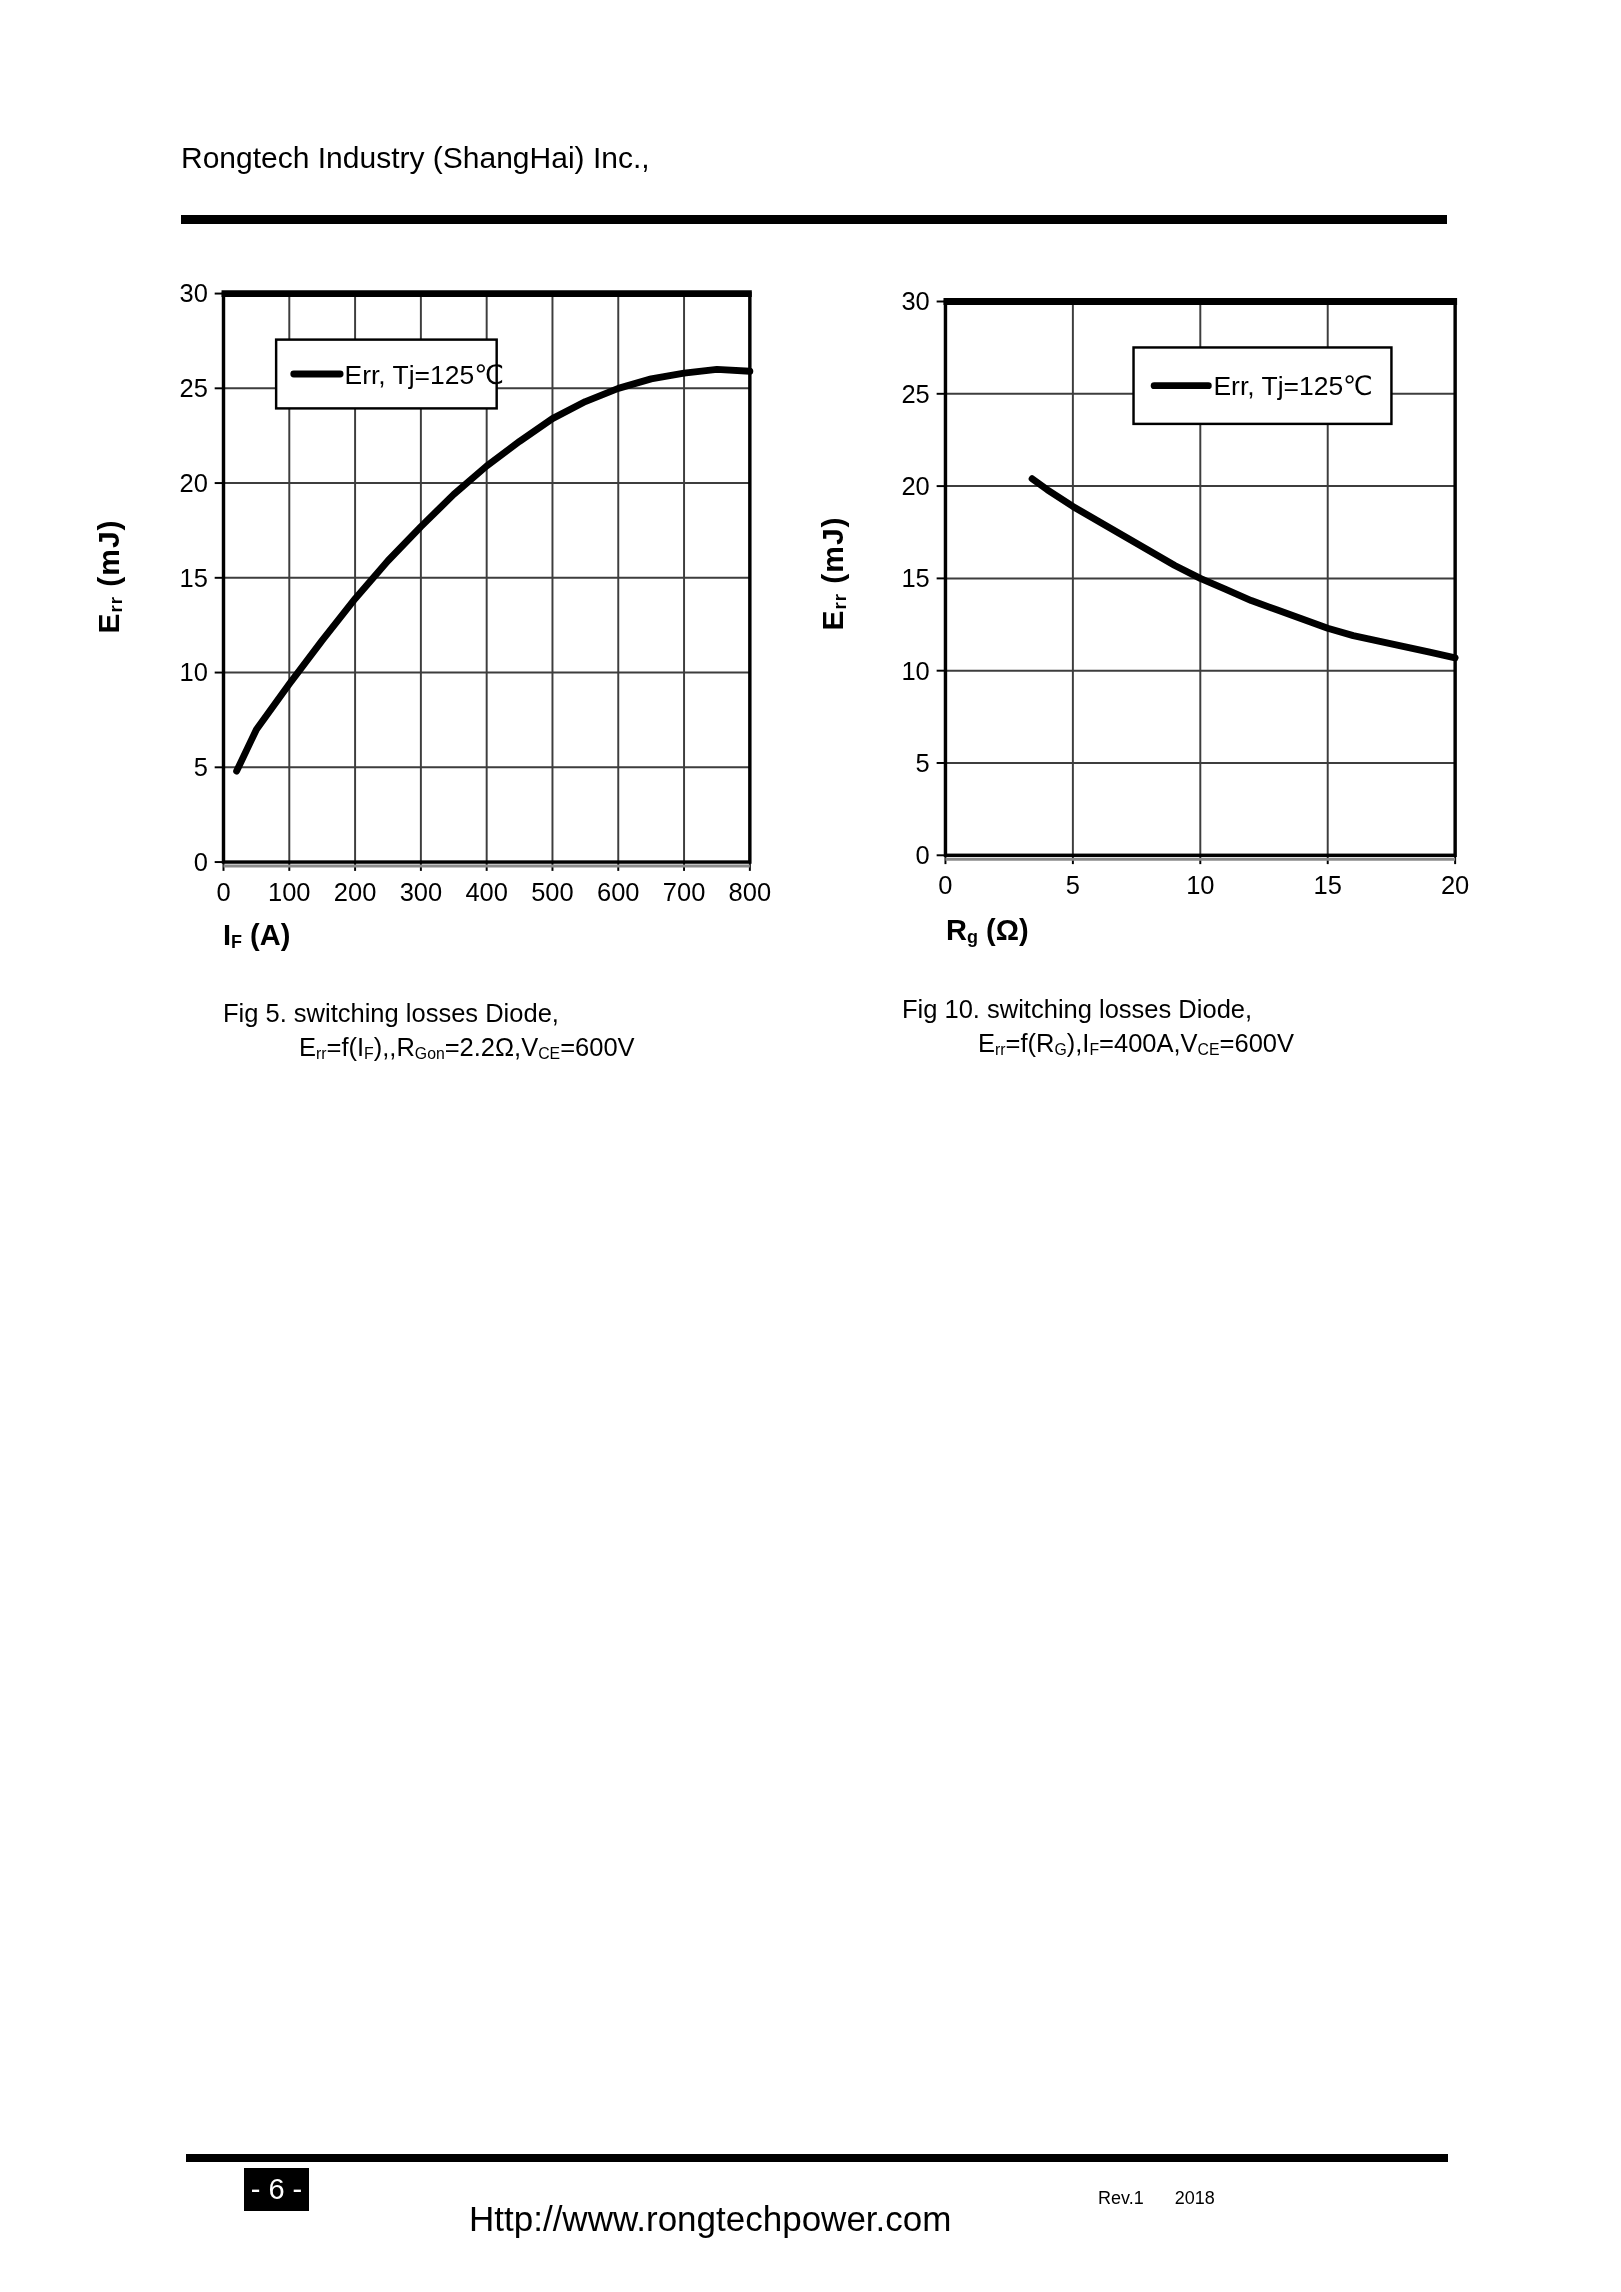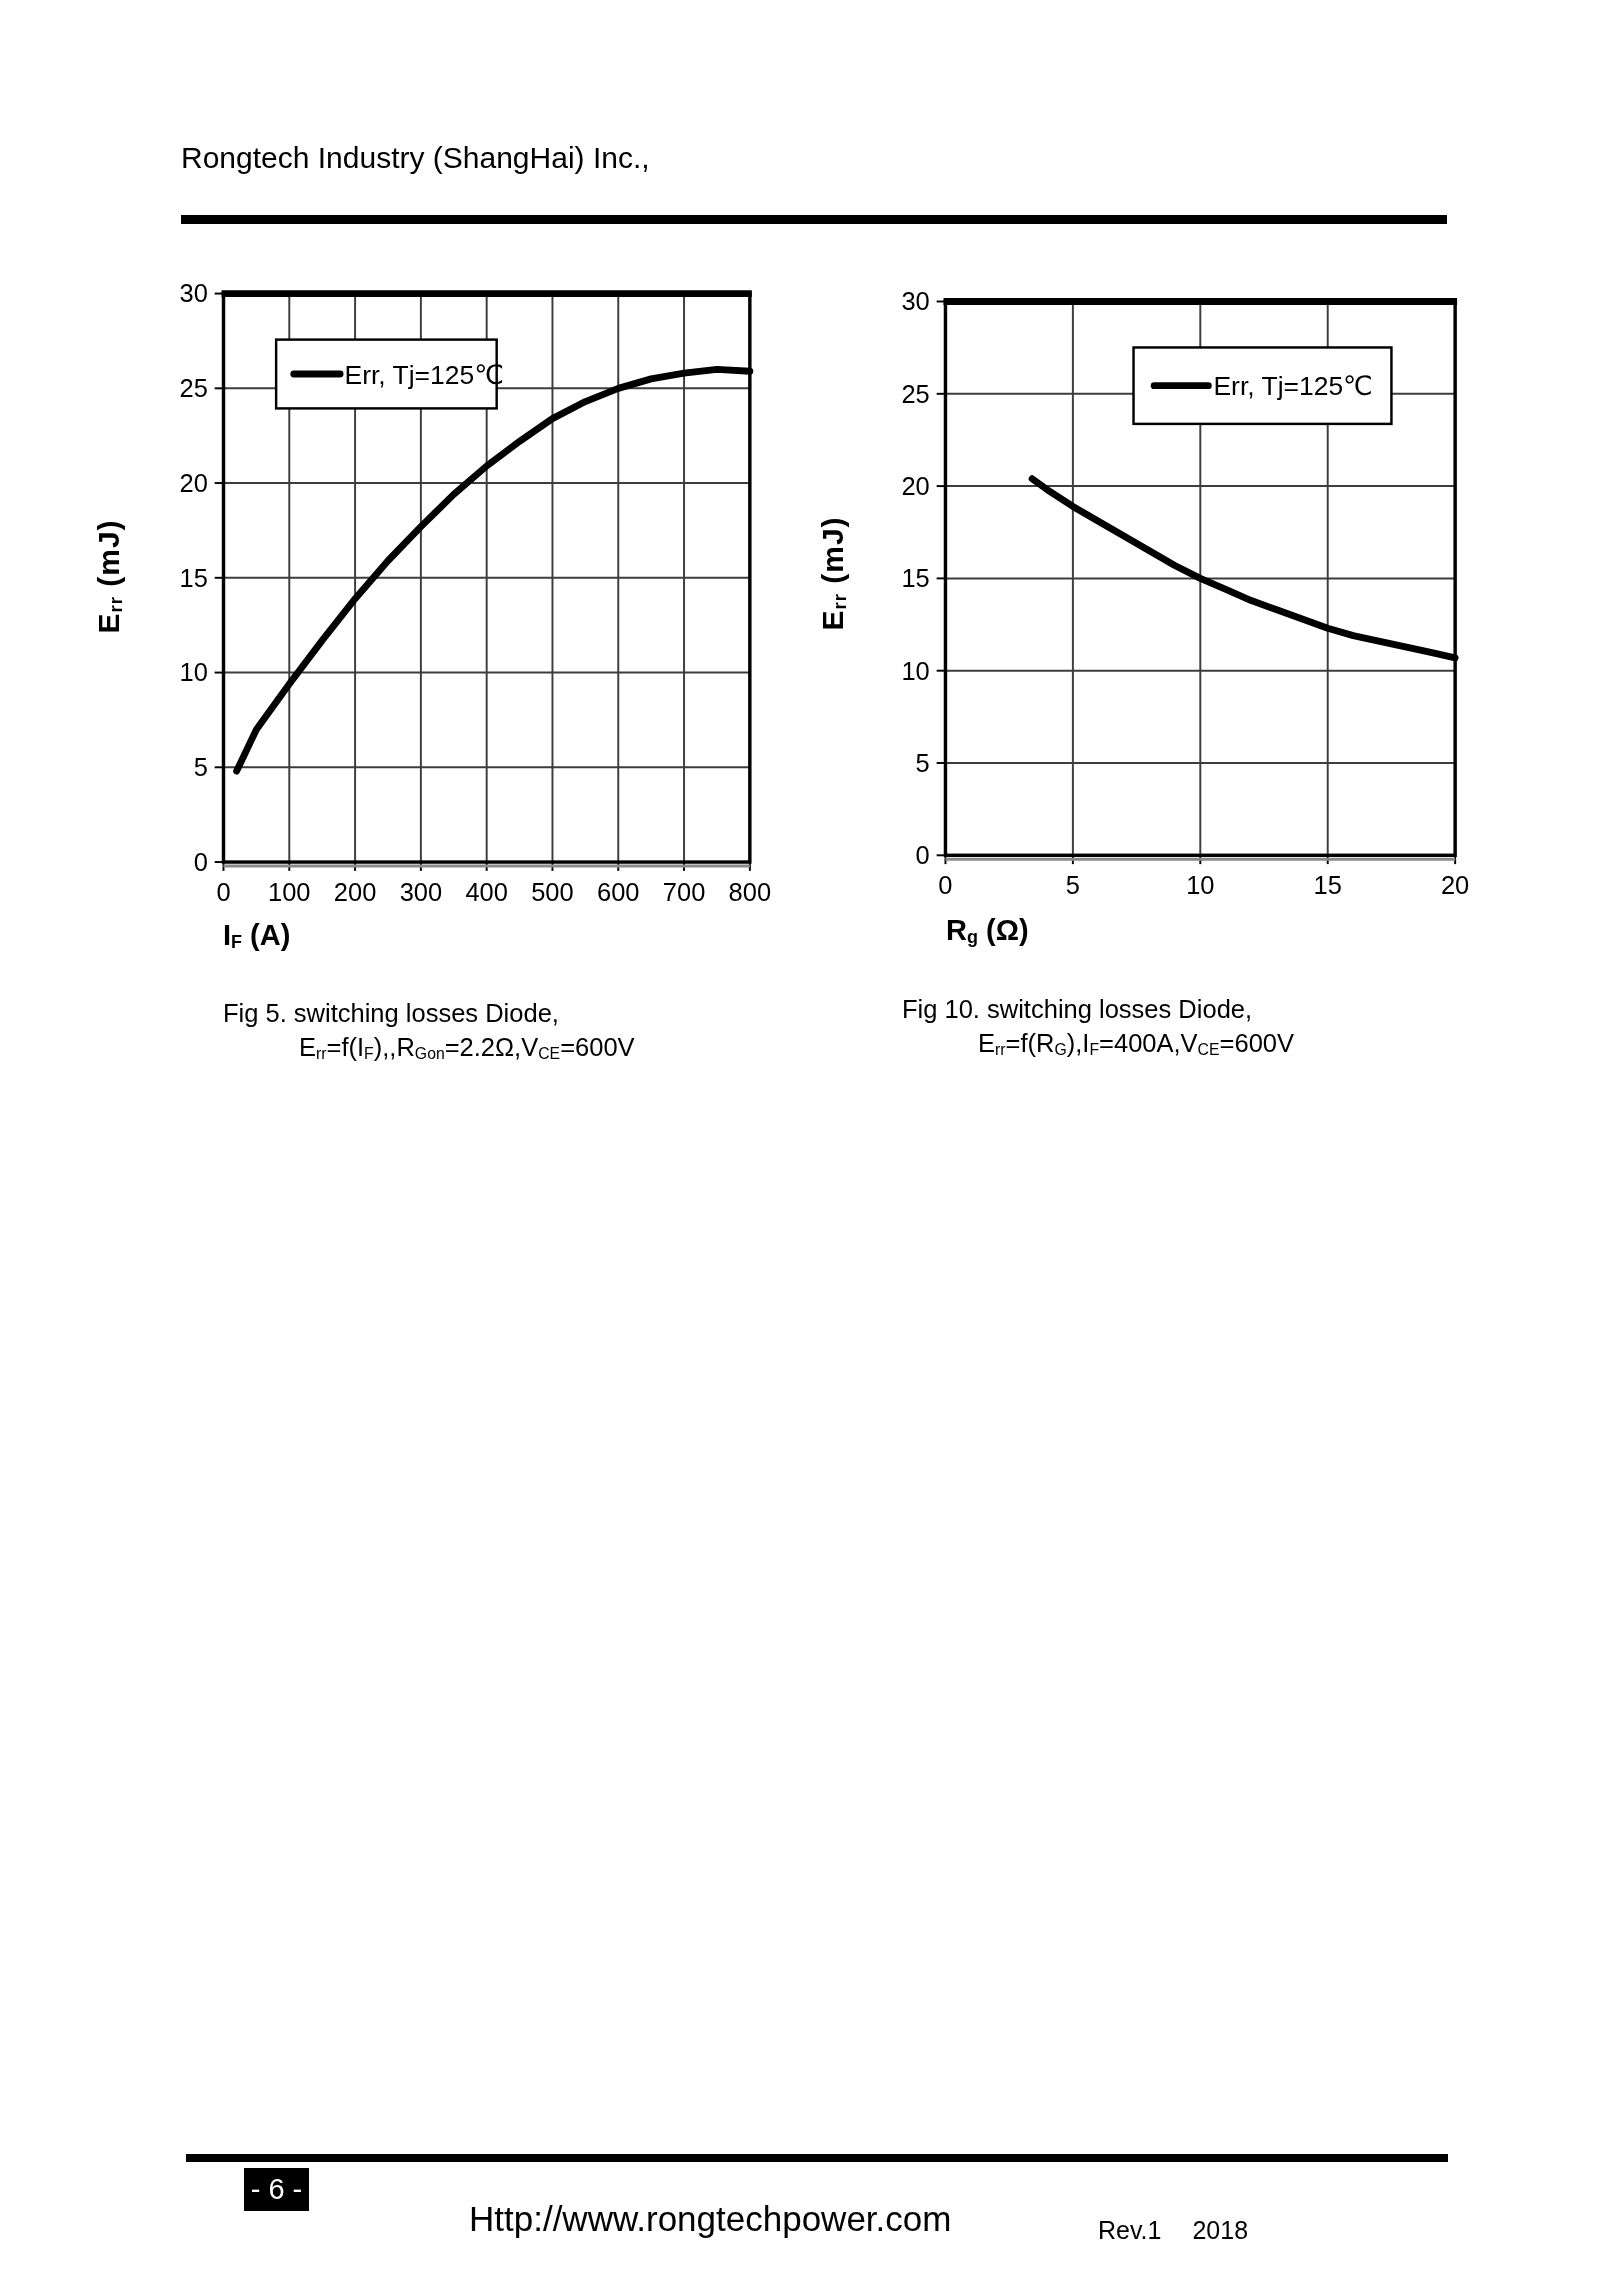--- a/index.html
+++ b/index.html
@@ -46,21 +46,21 @@
   #caption-0 { left:223px; top:996px; }
   #caption-1 { left:864px; top:992px;margin-left:38px; }
   .cap2 { margin-left:76px; }
   sub.sb { font-size:0.62em; line-height:0; vertical-align:-0.18em; }
 
   
   #foot-rule  { left:186px; top:2154px; width:1262px; height:7.8px; background:#000; }
   #page-badge { left:244px; top:2168px; width:65px; height:43px; background:#000; color:#fff;
                 font-size:29px; text-align:center; line-height:43px; }
   #website    { left:469px; top:2182px; font-size:35px; white-space:nowrap;margin-top:17px; }
-  #rev-block  { left:1098px; top:2188px; font-size:25px; white-space:nowrap;margin-top:28px; }
+  #rev-block  { left:1098px; top:2188px; font-size:18px; white-space:nowrap; }
   #rev-year   { margin-left:31px; }
 </style>
 </head>
 <body>
 
 <div id="page">
 
   <div class="abs" id="company">Rongtech Industry (ShangHai) Inc.,</div>
   <div class="abs" id="header-rule"></div>
 

